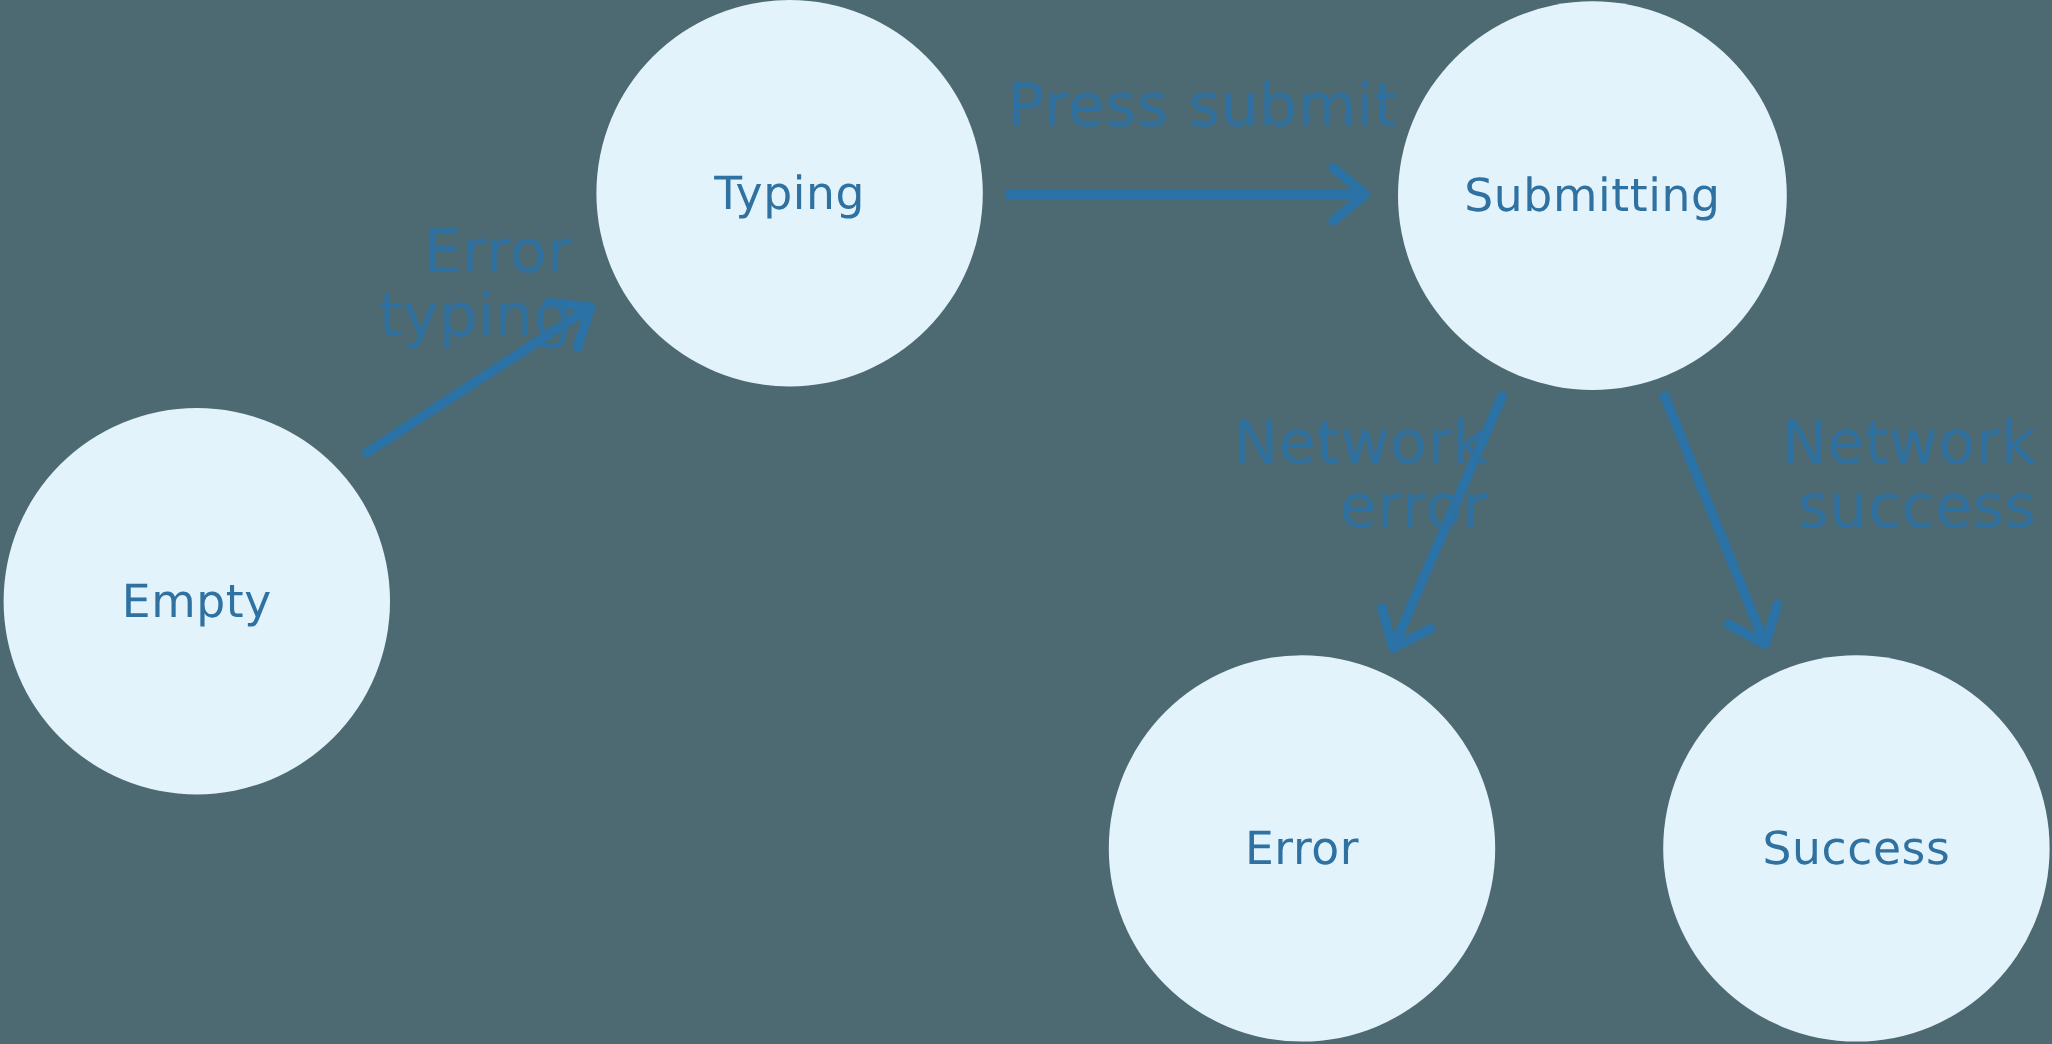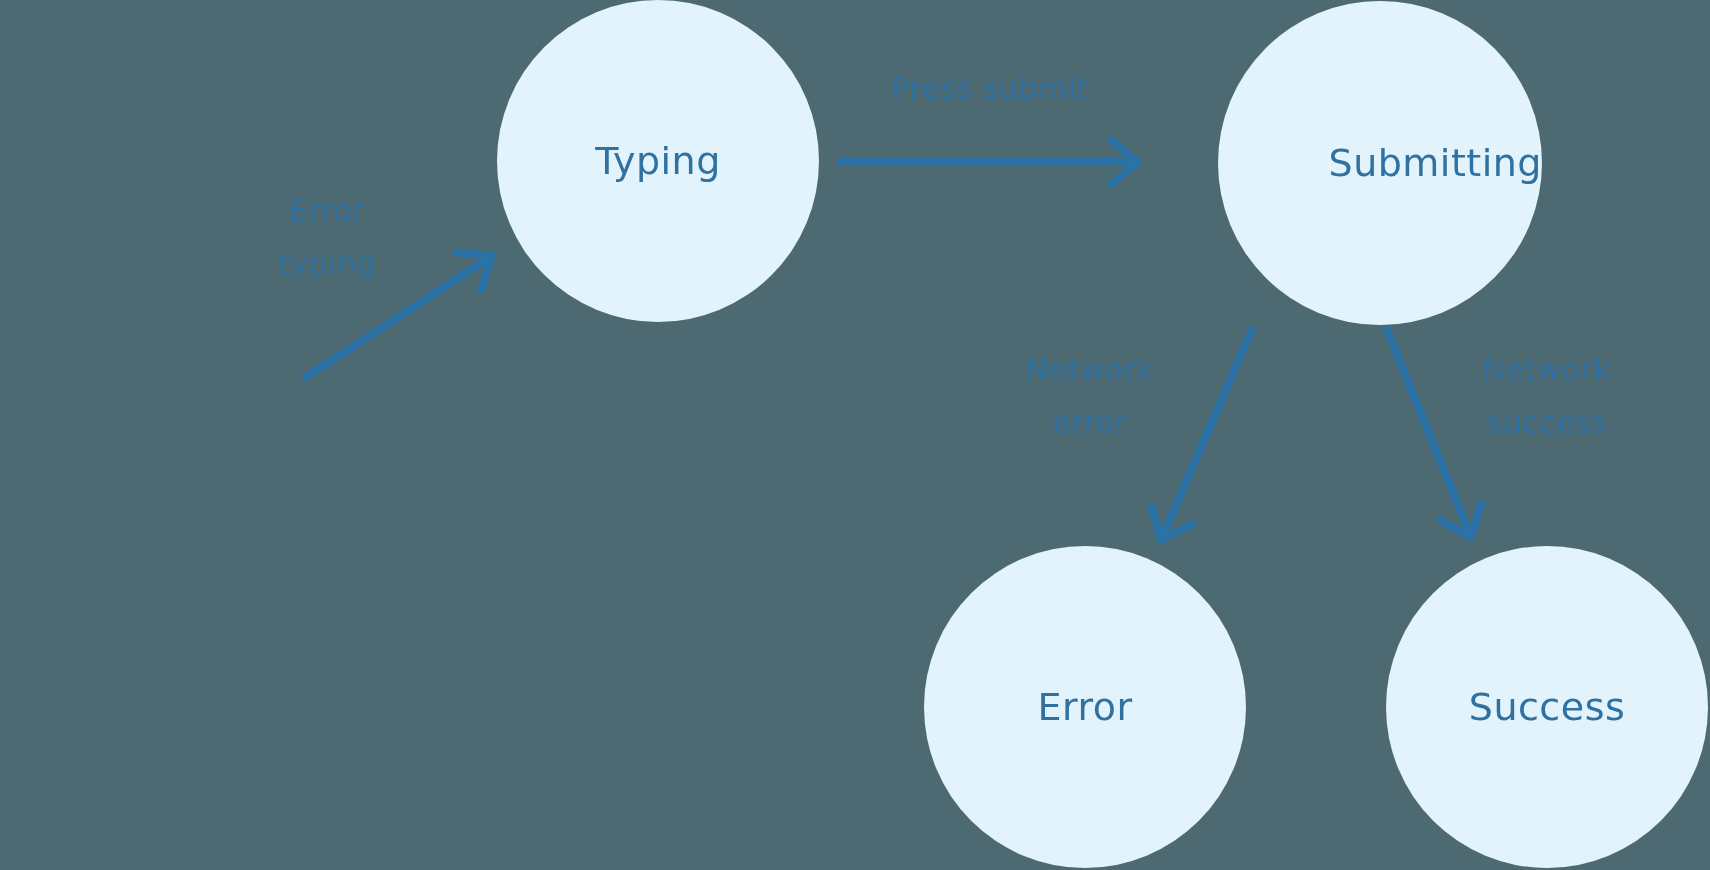--- a/index.html
+++ b/index.html
@@ -46,29 +46,29 @@
   }
   .node .node-label {
     color: var(--node-text, #2F71A1);
     font-size: 38px;
     font-weight: 500;
     letter-spacing: 0.5px;
     white-space: nowrap;
   }
   .node-empty      { left: 3px;    top: 340px; width: 322px; height: 322px; }
   .node-typing     { left: 497px;  top: 0px;   width: 322px; height: 322px; }
-  .node-submitting { left: 1218px; top: 1px;   width: 324px; height: 324px; justify-content: flex-end; }
+  .node-submitting { left: 1165px; top: 1px;   width: 324px; height: 324px; }
   .node-error      { left: 924px;  top: 546px; width: 322px; height: 322px; }
   .node-success    { left: 1386px; top: 546px; width: 322px; height: 322px; }
   .edge-label {
     position: absolute;
     width: 300px;
-    text-align: center;
+    text-align: right;
     color: var(--edge-label, #2E70A0);
-    font-size: 30px;
+    font-size: 50px;
     font-weight: 500;
     line-height: 53px;
     letter-spacing: 0.5px;
   }
   .edge-label .line { display: block; white-space: nowrap; }
   .el-start-typing    { left: 177px;  top: 184px; }
   .el-press-submit    { left: 840px;  top: 62px;  }
   .el-network-error   { left: 940px;  top: 343px; }
   .el-network-success { left: 1397px; top: 343px; }
 </style>
@@ -82,20 +82,23 @@
       <marker id="chev" markerUnits="userSpaceOnUse" markerWidth="80" markerHeight="80" refX="40" refY="40" orient="auto" overflow="visible">
         <path class="chev-path" d="M13,18 L40,40 L13,62"></path>
       </marker>
     </defs>
     <line class="edge-line" x1="303" y1="379" x2="492" y2="256" marker-end="url(#chev)"></line>
     <line class="edge-line" x1="838" y1="162" x2="1138" y2="162" marker-end="url(#chev)"></line>
     <line class="edge-line" x1="1253" y1="327" x2="1161" y2="540" marker-end="url(#chev)"></line>
     <line class="edge-line" x1="1386" y1="327" x2="1471" y2="537" marker-end="url(#chev)"></line>
   </svg>
 
+  <div class="node node-empty">
+    <span class="node-label">Empty</span>
+  </div>
 
   <div class="node node-typing">
     <span class="node-label">Typing</span>
   </div>
 
   <div class="node node-submitting">
     <span class="node-label">Submitting</span>
   </div>
 
   <div class="node node-error">

